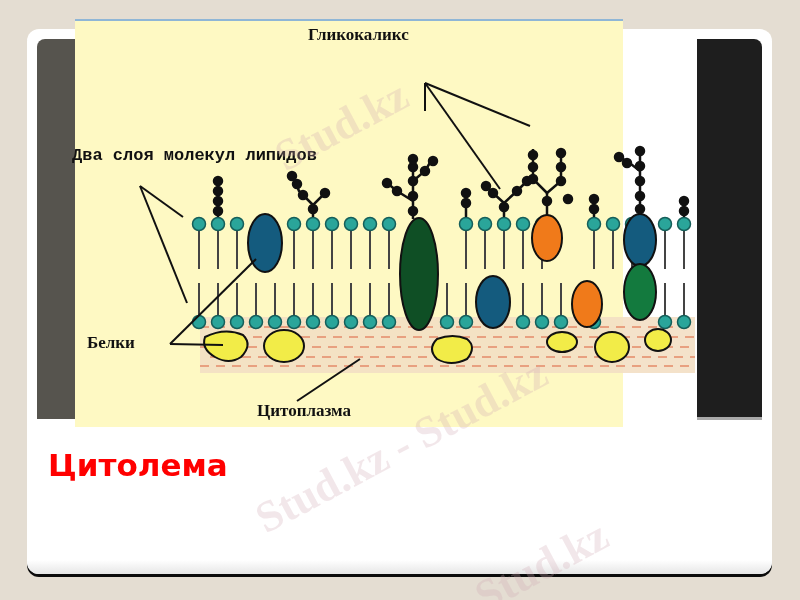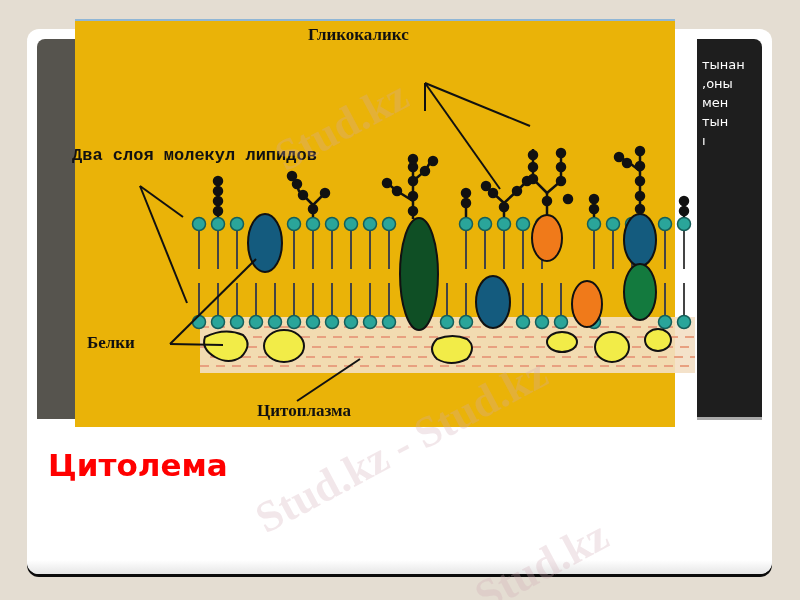--- a/index.html
+++ b/index.html
@@ -26,22 +26,22 @@
     position:absolute; left:670px; top:10px; width:65px; height:378px;
     background:#1e1e1e; border-radius:0 8px 0 0;
     border-bottom:3px solid #a9a9a9;
   }
   .right-text {
     position:absolute; left:675px; top:26px; color:#ffffff;
     font-family:"DejaVu Sans", sans-serif; font-size:13px; line-height:19px;
     white-space:pre;
   }
   .diagram {
-    position:absolute; left:75px; top:19px; width:600px; height:406px;
-    background:#eab308; border-top:2px solid #8fb6d6;
+    position:absolute; left:75px; top:19px; width:548px; height:406px;
+    background:#fef9c3; border-top:2px solid #8fb6d6;
   }
   .diagram svg { position:absolute; left:0; top:0; }
   .lbl {
     position:absolute; font-family:"Liberation Serif", serif; font-weight:bold;
     color:#111; font-size:17px; white-space:nowrap;
   }
   .slide-title {
     position:absolute; left:48px; top:447px; color:#ff0000;
     font-family:"DejaVu Sans", sans-serif; font-weight:bold; font-size:31px;
     letter-spacing:0px;
@@ -51,25 +51,20 @@
     font-size:44px; color:rgba(210,170,180,0.28); transform:rotate(-28deg);
     white-space:nowrap; pointer-events:none;
   }
 </style>
 </head>
 <body>
 
 <div class="slide">
   <div class="left-dark"></div>
   <div class="right-dark"></div>
-  <div class="right-text"><span>тынан</span>
-<span>,оны</span>
-<span>мен</span>
-<span>тын</span>
-<span>ı</span></div>
   <div class="slide-bottom-fade"></div>
 </div>
 
 <div class="diagram">
   <svg width="624" height="406" viewBox="0 0 624 406">
 
     <rect x="125" y="296" width="495" height="56" fill="#f3dfc4" opacity="0.9"></rect>
     <g stroke="#e8a080" stroke-width="2" stroke-dasharray="9 7">
       <line x1="125" y1="306" x2="620" y2="306"></line>
       <line x1="130" y1="316" x2="620" y2="316"></line>

